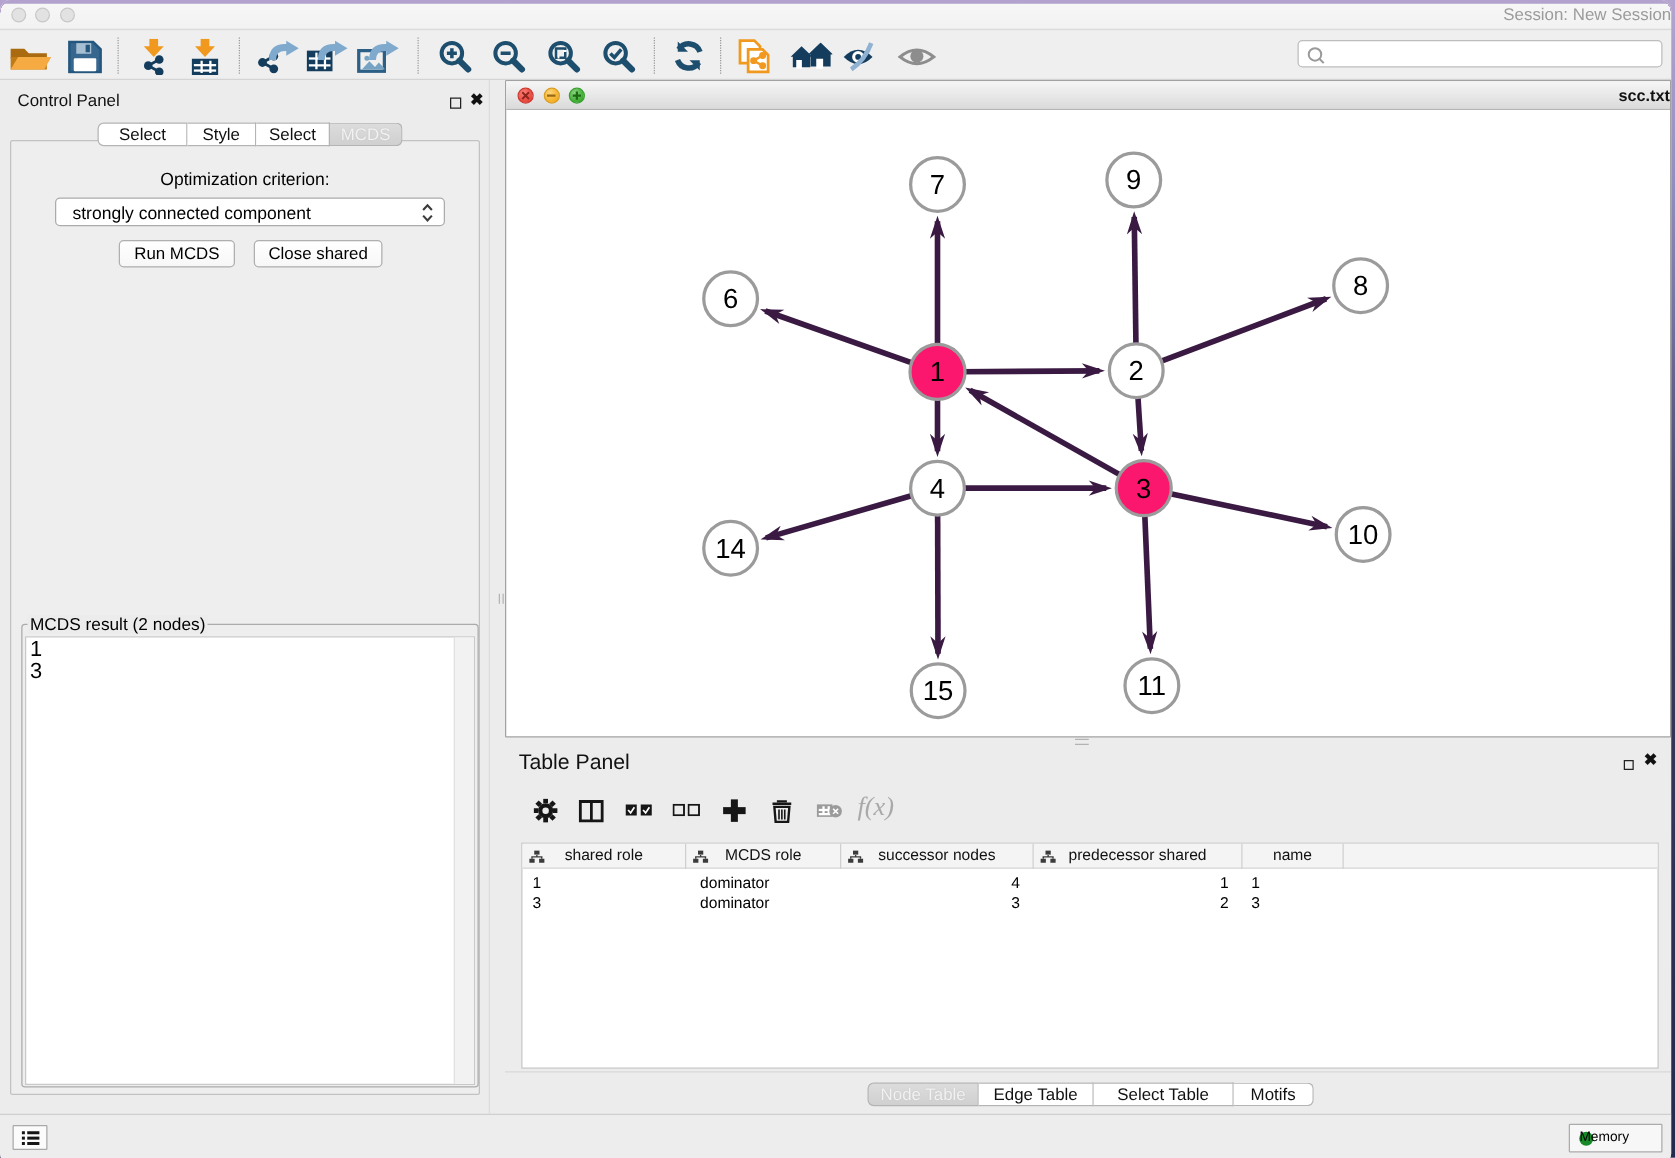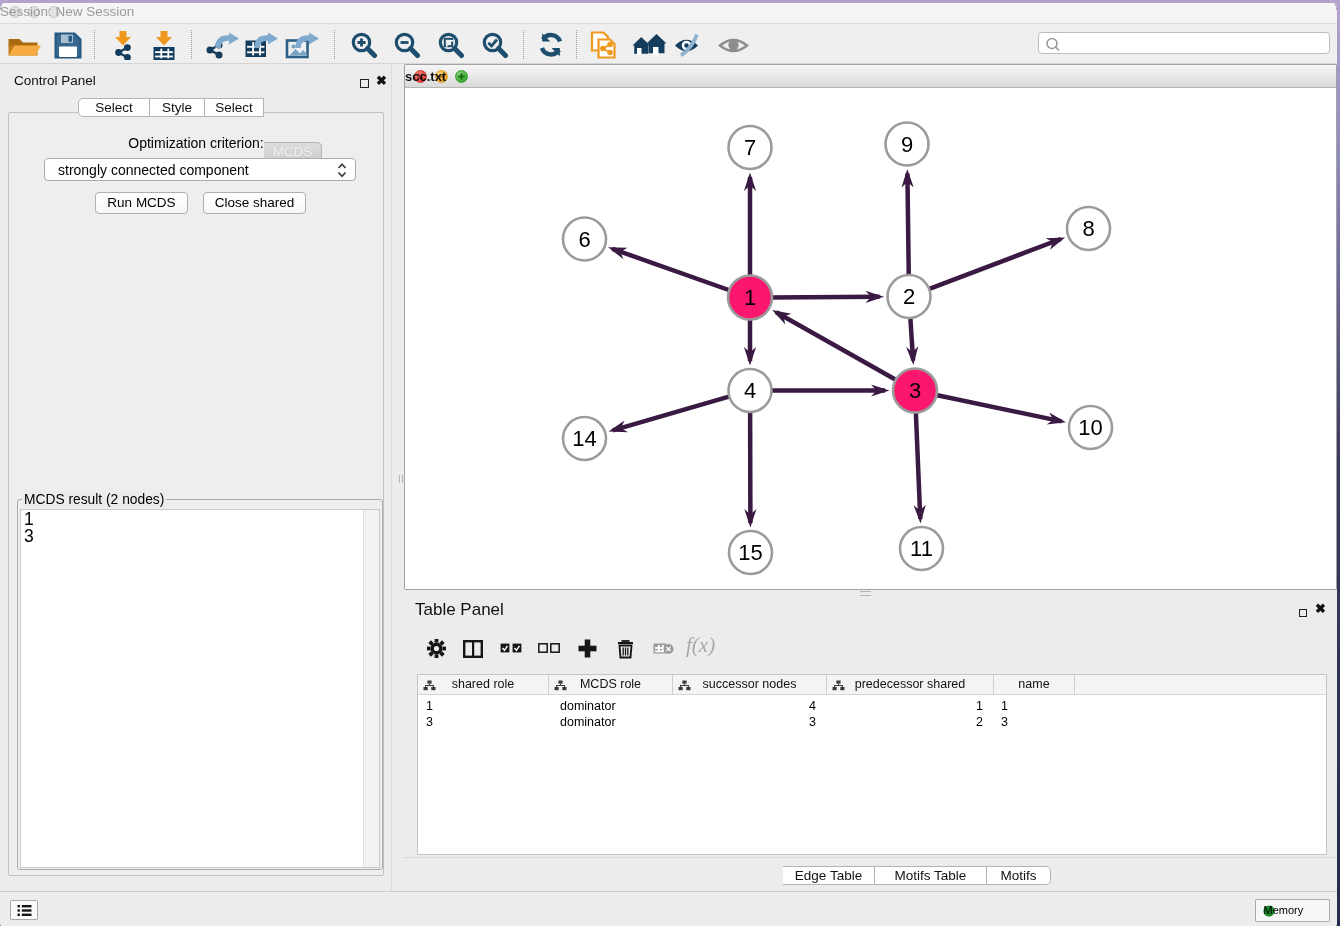--- a/index.html
+++ b/index.html
@@ -7,21 +7,21 @@
   background:linear-gradient(180deg,#b5a4cf 0%,#908dc0 16%,#3b3b5d 49%,#232a4c 100%); }
 .win { position:absolute; left:0; top:0; width:1337px; height:929px;
   border-radius:9px 9px 6px 6px; background:#ececec; overflow:hidden; }
 .abs { position:absolute; }
 
 
 .titlebar { position:absolute; left:0; top:0; width:100%; height:24px;
   background:linear-gradient(#f7f7f7,#f2f2f2); border-bottom:1px solid #dadada; }
 .titlebar .tl { position:absolute; top:5.5px; width:12px; height:12px; border-radius:50%;
   background:#e2e2e2; border:1px solid #c8c8c8; }
-.title-text { position:absolute; top:4px; left:0; width:1337px; text-align:left;
+.title-text { position:absolute; top:4px; left:0; width:1337px; text-align:right;
   font-size:13.5px; color:#9b9b9b; }
 
 
 .toolbar { position:absolute; left:0; top:25px; width:1337px; height:39px;
   background:#efefef; border-bottom:1px solid #d4d4d4; }
 .tsep { position:absolute; top:5px; height:29px; width:0;
   border-left:1px dotted #9a9a9a; }
 .search { position:absolute; left:1038px; top:7px; width:292px; height:22px;
   background:#fff; border:1px solid #bdbdbd; border-radius:4px; }
 
@@ -29,21 +29,21 @@
 .cp-head { position:absolute; left:14px; top:73px; font-size:13.5px; color:#111; }
 .panebtns { position:absolute; }
 .sqicon { display:inline-block; width:9px; height:9px; border:1.6px solid #222; vertical-align:middle; }
 .xicon { font-size:13px; font-weight:bold; color:#111; vertical-align:middle; }
 
 .tabs { position:absolute; display:flex; }
 .tab { height:19px; background:#fff; border:1px solid #b4b4b4; border-left:none;
   font-size:13.5px; color:#111; text-align:center; line-height:17px; }
 .tab.first { border-left:1px solid #b4b4b4; border-radius:5px 0 0 5px; }
 .tab.last { border-radius:0 5px 5px 0; }
-.tab.sel { background:linear-gradient(#dcdcdc,#d0d0d0); color:#f2f2f2; text-shadow:0 0 1px #bdbdbd;margin-top:44px; }
+.tab.sel { background:linear-gradient(#dcdcdc,#d0d0d0); color:#f2f2f2; text-shadow:0 0 1px #bdbdbd; }
 
 .cp-panel { position:absolute; left:8px; top:112px; width:376px; height:764px;
   background:#eeeeee; border:1px solid #c2c2c2; border-radius:2px; }
 .combo { position:absolute; left:44px; top:158px; width:312px; height:23px;
   background:#fff; border:1px solid #ababab; border-radius:4px;
   font-size:14px; color:#000; line-height:22px; padding-left:13px; }
 .btn { position:absolute; height:22px; background:linear-gradient(#ffffff,#f7f7f7);
   border:1px solid #afafaf; border-radius:4px; font-size:13.5px; color:#000;
   text-align:center; line-height:20px; }
 .fieldset { position:absolute; left:17px; top:499px; width:366px; height:371px;
@@ -57,21 +57,21 @@
 .grip-v { position:absolute; left:399px; top:475px; width:4px; height:8px;
   border-left:1.5px solid #b3b3b3; border-right:1.5px solid #b3b3b3; }
 .grip-h { position:absolute; left:860px; top:591px; width:11px; height:5px;
   border-top:1.5px solid #b3b3b3; border-bottom:1.5px solid #b3b3b3; }
 
 
 .frame { position:absolute; left:404px; top:64px; width:933px; height:526px;
   border:1px solid #a2a2a2; border-radius:1px; background:#fff; }
 .frame-tb { position:absolute; left:0; top:0; width:100%; height:23px;
   background:linear-gradient(#f6f6f6,#dadada); border-bottom:1px solid #b5b5b5; }
-.frame-title { position:absolute; left:0; top:4px; width:100%; text-align:left;
+.frame-title { position:absolute; left:0; top:4px; width:100%; text-align:right;
   font-size:13px; font-weight:bold; color:#111; }
 .ball { position:absolute; top:5px; width:13px; height:13px; border-radius:50%; }
 
 
 .tp-head { position:absolute; left:415px; top:600px; font-size:17px; color:#111; }
 .ttable { position:absolute; left:417px; top:674px; width:910px; height:181px;
   background:#fff; border:1px solid #c5c5c5; }
 .thead { position:absolute; left:0; top:0; width:100%; height:20px;
   background:#f4f4f4; border-bottom:1px solid #d6d6d6; }
 .th { position:absolute; top:0; height:20px; border-right:1px solid #cfcfcf;
@@ -408,21 +408,21 @@
     <div class="td" style="left:8px;top:39px">3</div>
     <div class="td" style="left:142px;top:39px">dominator</div>
     <div class="td" style="left:255px;top:39px;width:143px;text-align:right">3</div>
     <div class="td" style="left:409px;top:39px;width:156px;text-align:right">2</div>
     <div class="td" style="left:583px;top:39px">3</div>
   </div>
   <div class="abs" style="left:404px;top:857px;width:933px;height:0;border-top:1px solid #d8d8d8"></div>
   <div class="tabs" style="left:694px;top:866px">
     <div class="tab first sel" style="width:89px">Node Table</div>
     <div class="tab" style="width:92px">Edge Table</div>
-    <div class="tab" style="width:112px">Motifs Table</div>
+    <div class="tab" style="width:112px">Select Table</div>
     <div class="tab last" style="width:64px">Motifs</div>
   </div>
 
   <div class="statusbar">
     <div class="listbtn">
         <svg class="abs" style="left:6px;top:3px" width="15" height="13">
           <g fill="#161616">
             <rect x="0.5" y="1" width="2.4" height="2.4"></rect>
             <rect x="0.5" y="5.3" width="2.4" height="2.4"></rect>
             <rect x="0.5" y="9.6" width="2.4" height="2.4"></rect>

